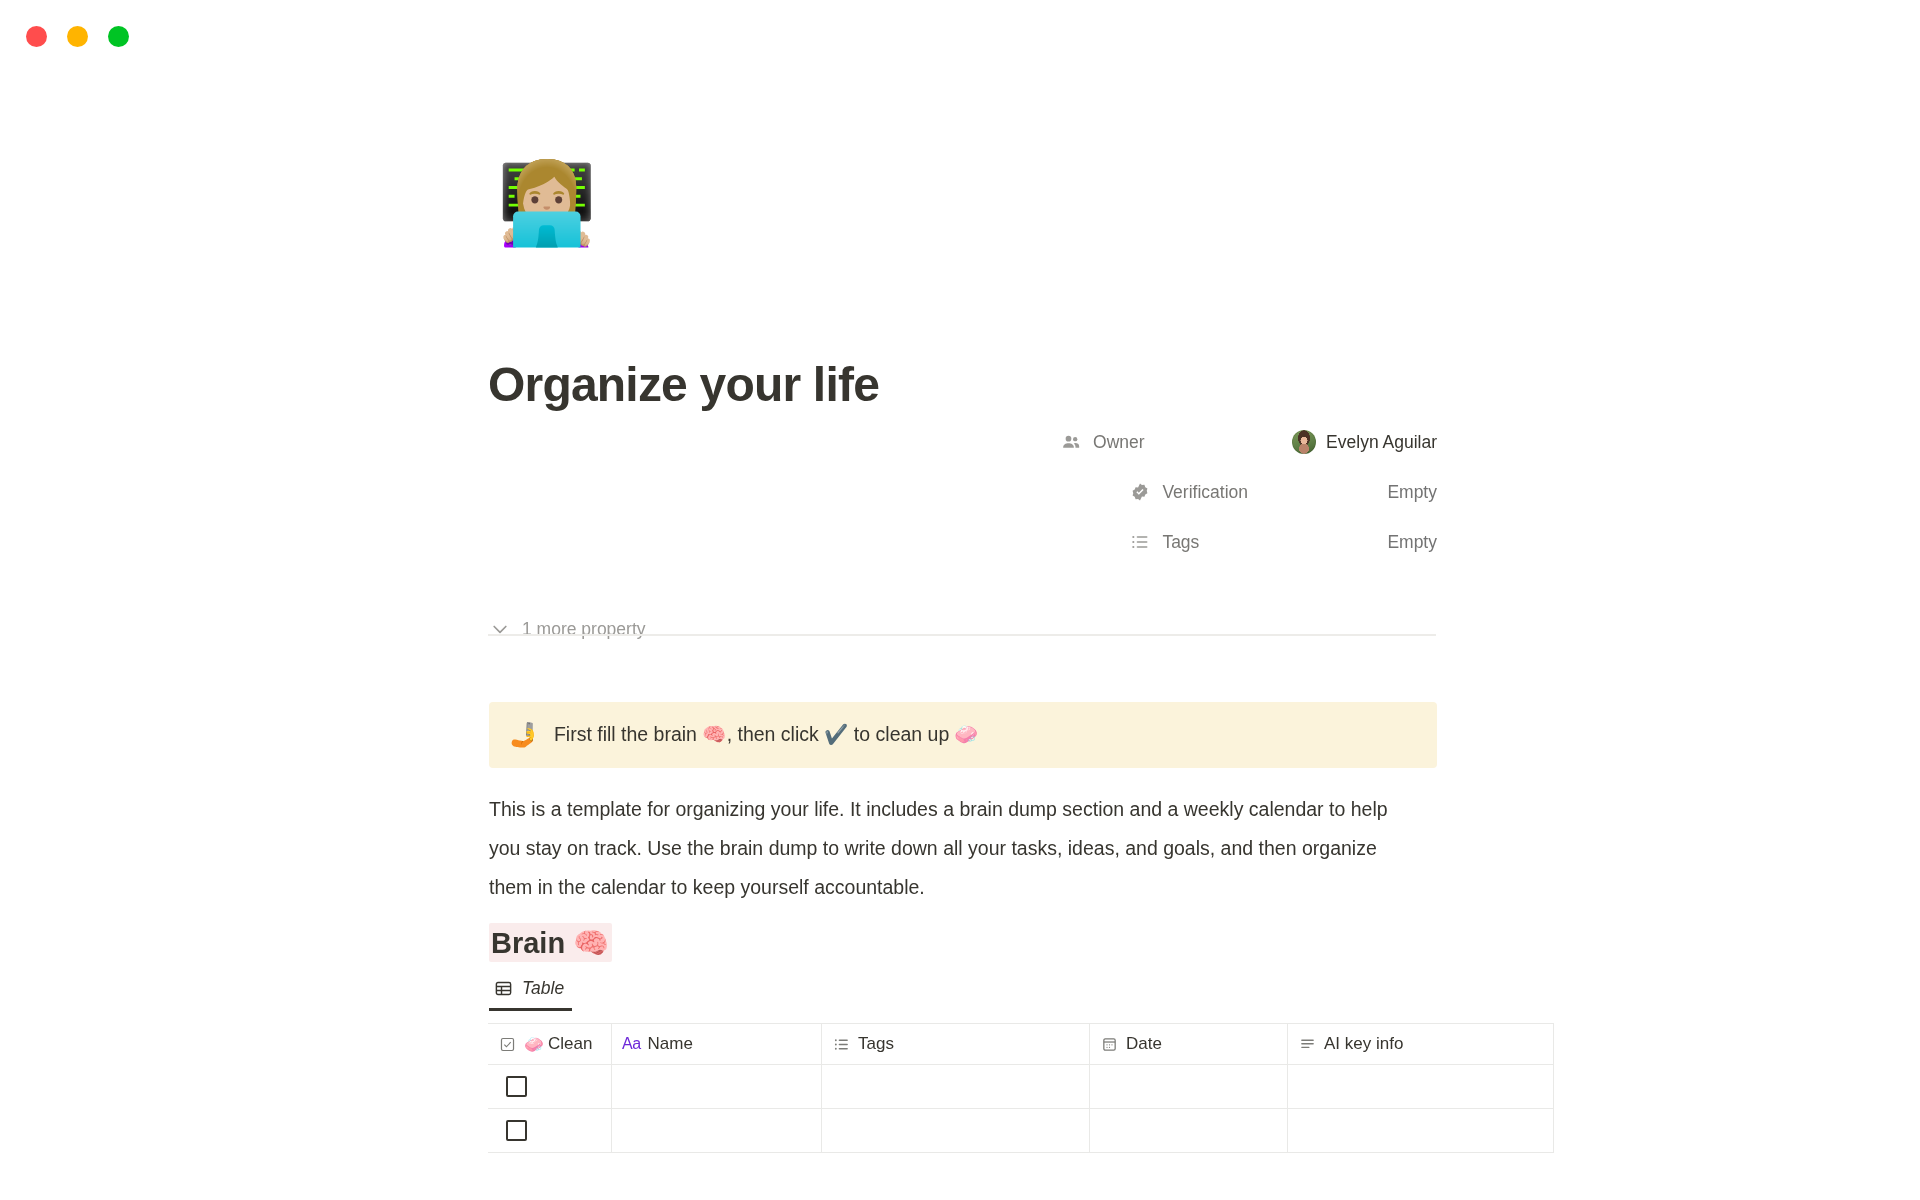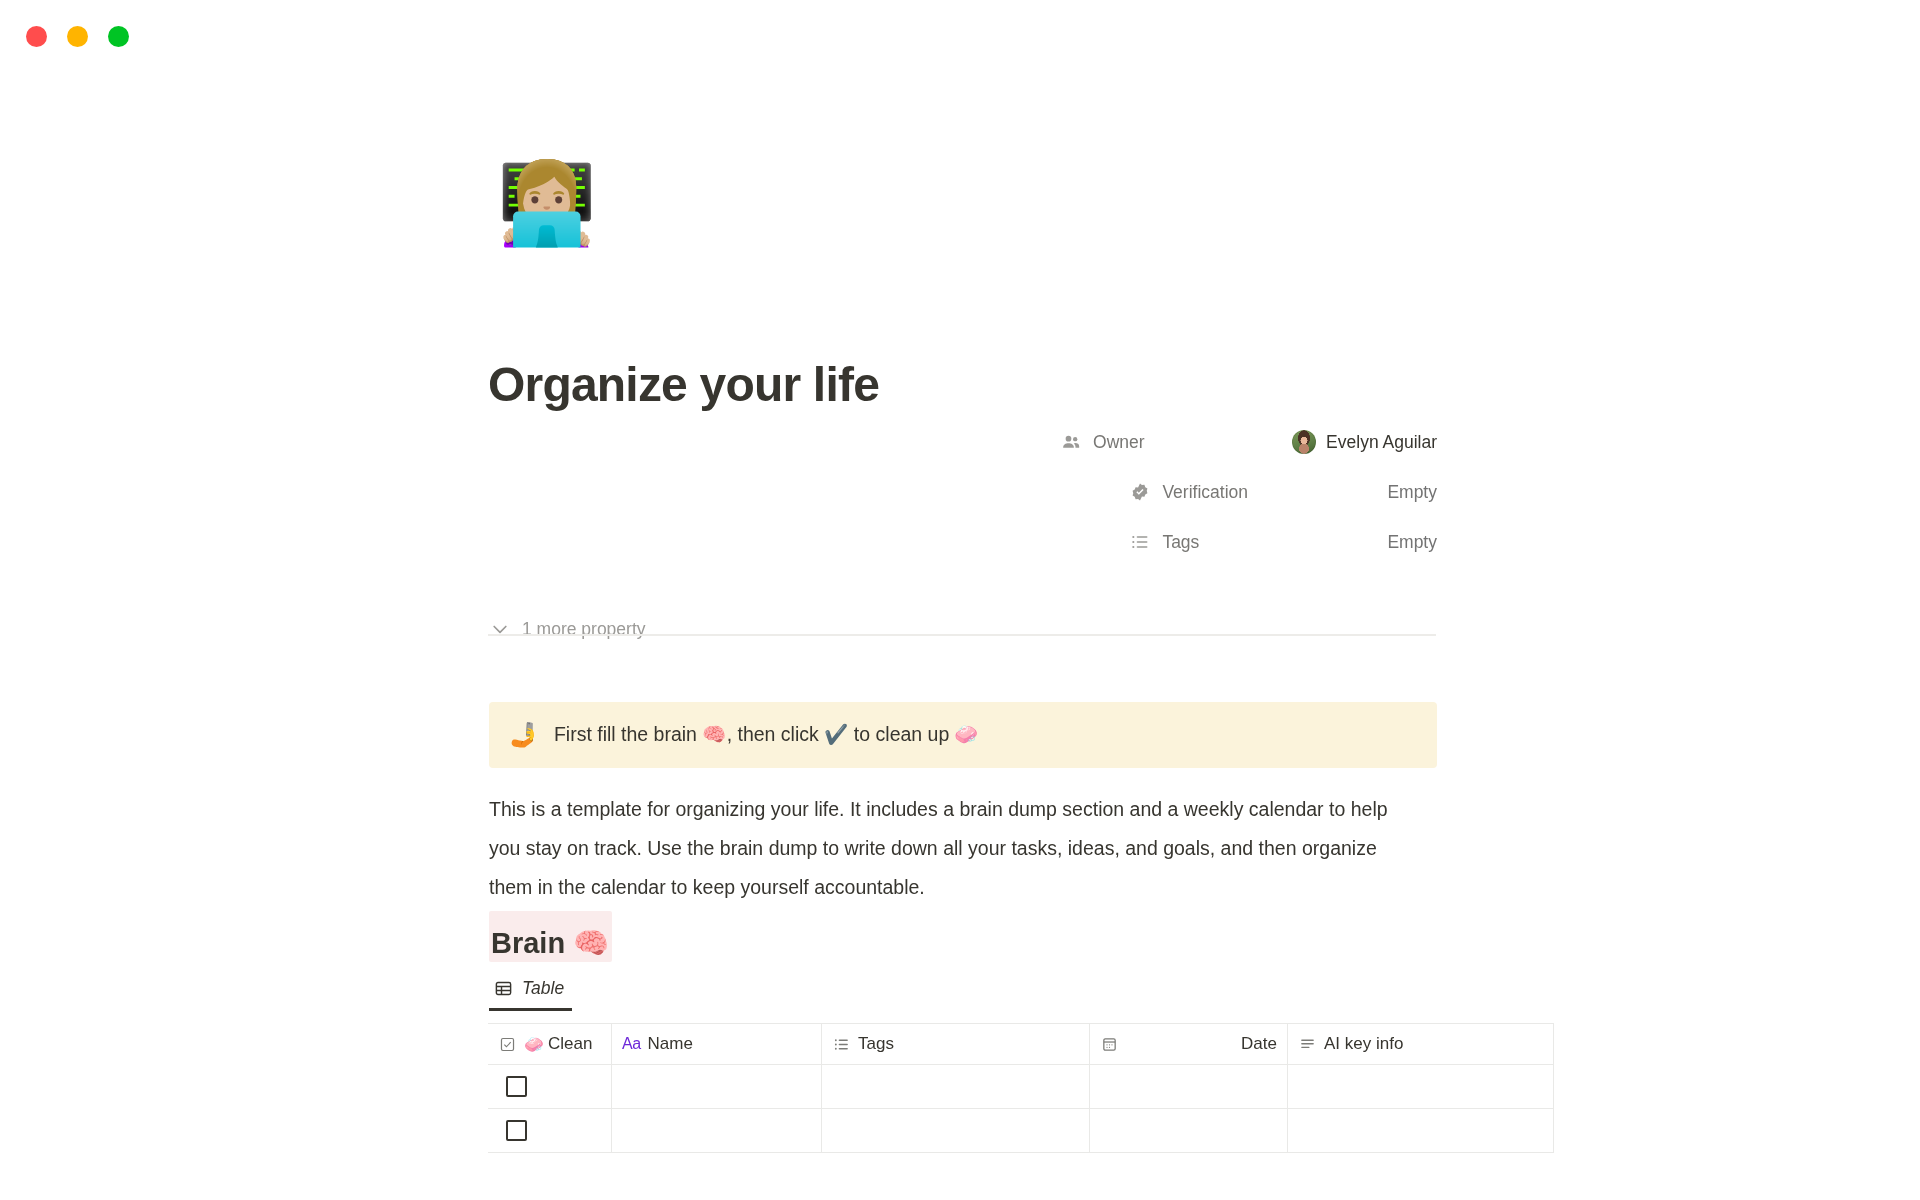--- a/index.html
+++ b/index.html
@@ -195,21 +195,21 @@
     left: 489px;
     top: 925px;
     font-size: 29px;
     font-weight: bold;
     line-height: 1.25;
     color: #37352F;
     white-space: nowrap;
   }
   #brain-heading .hl {
     background: #FAECEC;
-    padding: 16px 3px 3px 2px;
+    padding: 4px 3px 3px 2px;
     border-radius: 2px;
     font-family: "Liberation Sans", "DejaVu Sans", sans-serif;
   }
 
   
   #db-tabs {
     position: absolute;
     left: 489px;
     top: 978px;
     display: flex;
@@ -255,21 +255,21 @@
     padding: 0 10px;
     box-sizing: border-box;
     font-size: 17px;
     overflow: hidden;
     white-space: nowrap;
   }
   .tbl-cell:last-child { border-right: 1px solid #E9E9E7; }
   .col-0 { width: 124px; }
   .col-1 { width: 210px; }
   .col-2 { width: 268px; }
-  .col-3 { width: 198px; justify-content: space-between; }
+  .col-3 { width: 198px; }
   .col-4 { width: 266px; }
 
   .hdr-label { color: #7C7C78; font-size: 17px; }
   .hdr-label.dark { color: #37352F; }
   .hdr-icon {
     width: 19px;
     height: 19px;
     margin-right: 7px;
     display: inline-flex;
     align-items: center;

